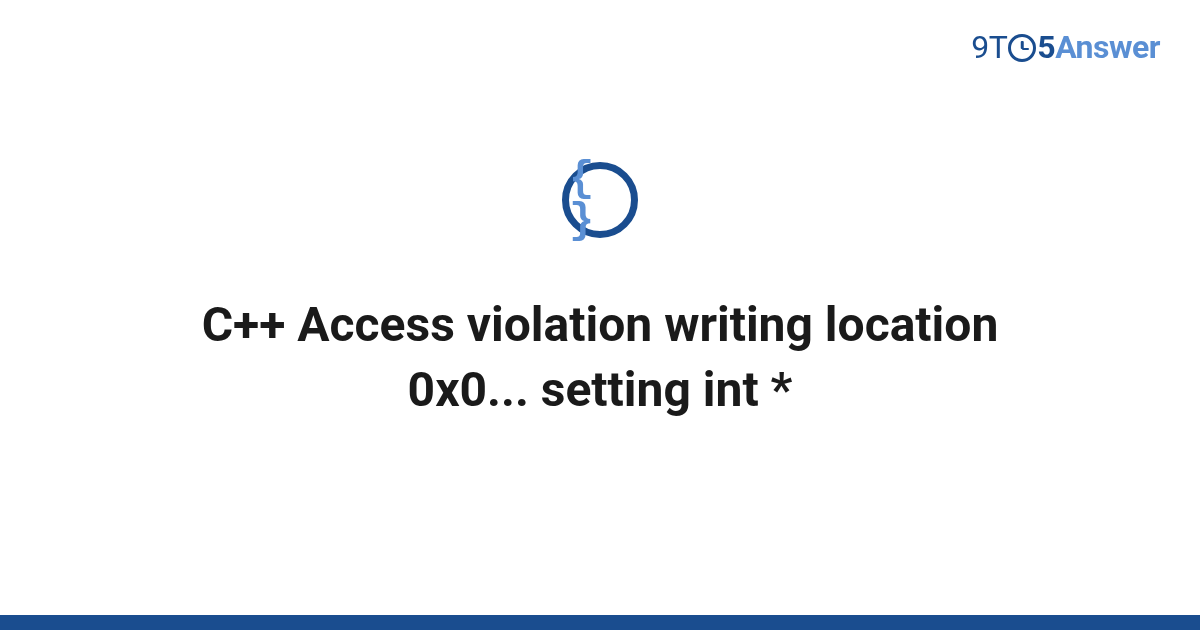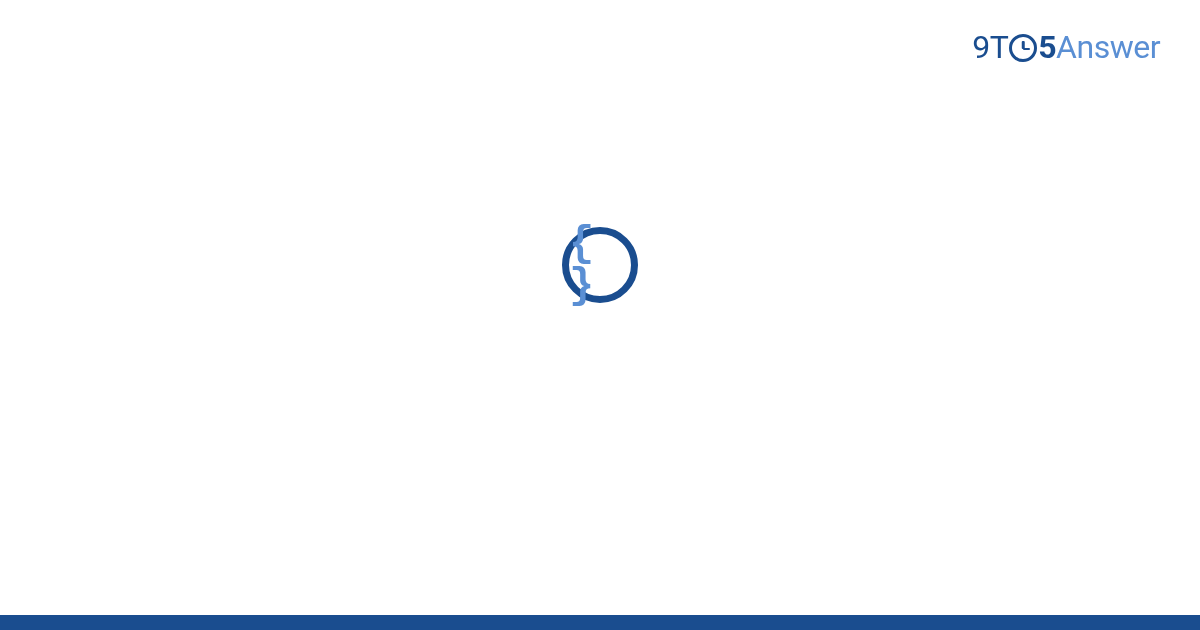--- a/index.html
+++ b/index.html
@@ -60,21 +60,21 @@
       top: 11px;
       left: 50%;
       border-radius: 1px;
     }
     .logo-5 {
       color: #1a4d8f;
       font-weight: 700;
     }
     .logo-answer {
       color: #5a8fd4;
-      font-weight: 400;
+      font-weight: 700;
     }
     .content {
       position: absolute;
       top: 0;
       left: 0;
       width: 100%;
       height: 615px;
       display: flex;
       flex-direction: column;
       align-items: center;
@@ -121,15 +121,16 @@
 <body>
 
 <div class="logo">
   <span class="logo-9t">9T</span><span class="logo-clock"></span><span class="logo-5">5</span><span class="logo-answer">Answer</span>
 </div>
 
 <div class="content">
   <div class="icon-wrap">
     <span class="icon-braces">{ }</span>
   </div>
+  <h1 class="title">C++ Access violation writing location 0x0... setting int *</h1>
 </div>
 
 <div class="footer-bar"></div>
 
 </body></html>

